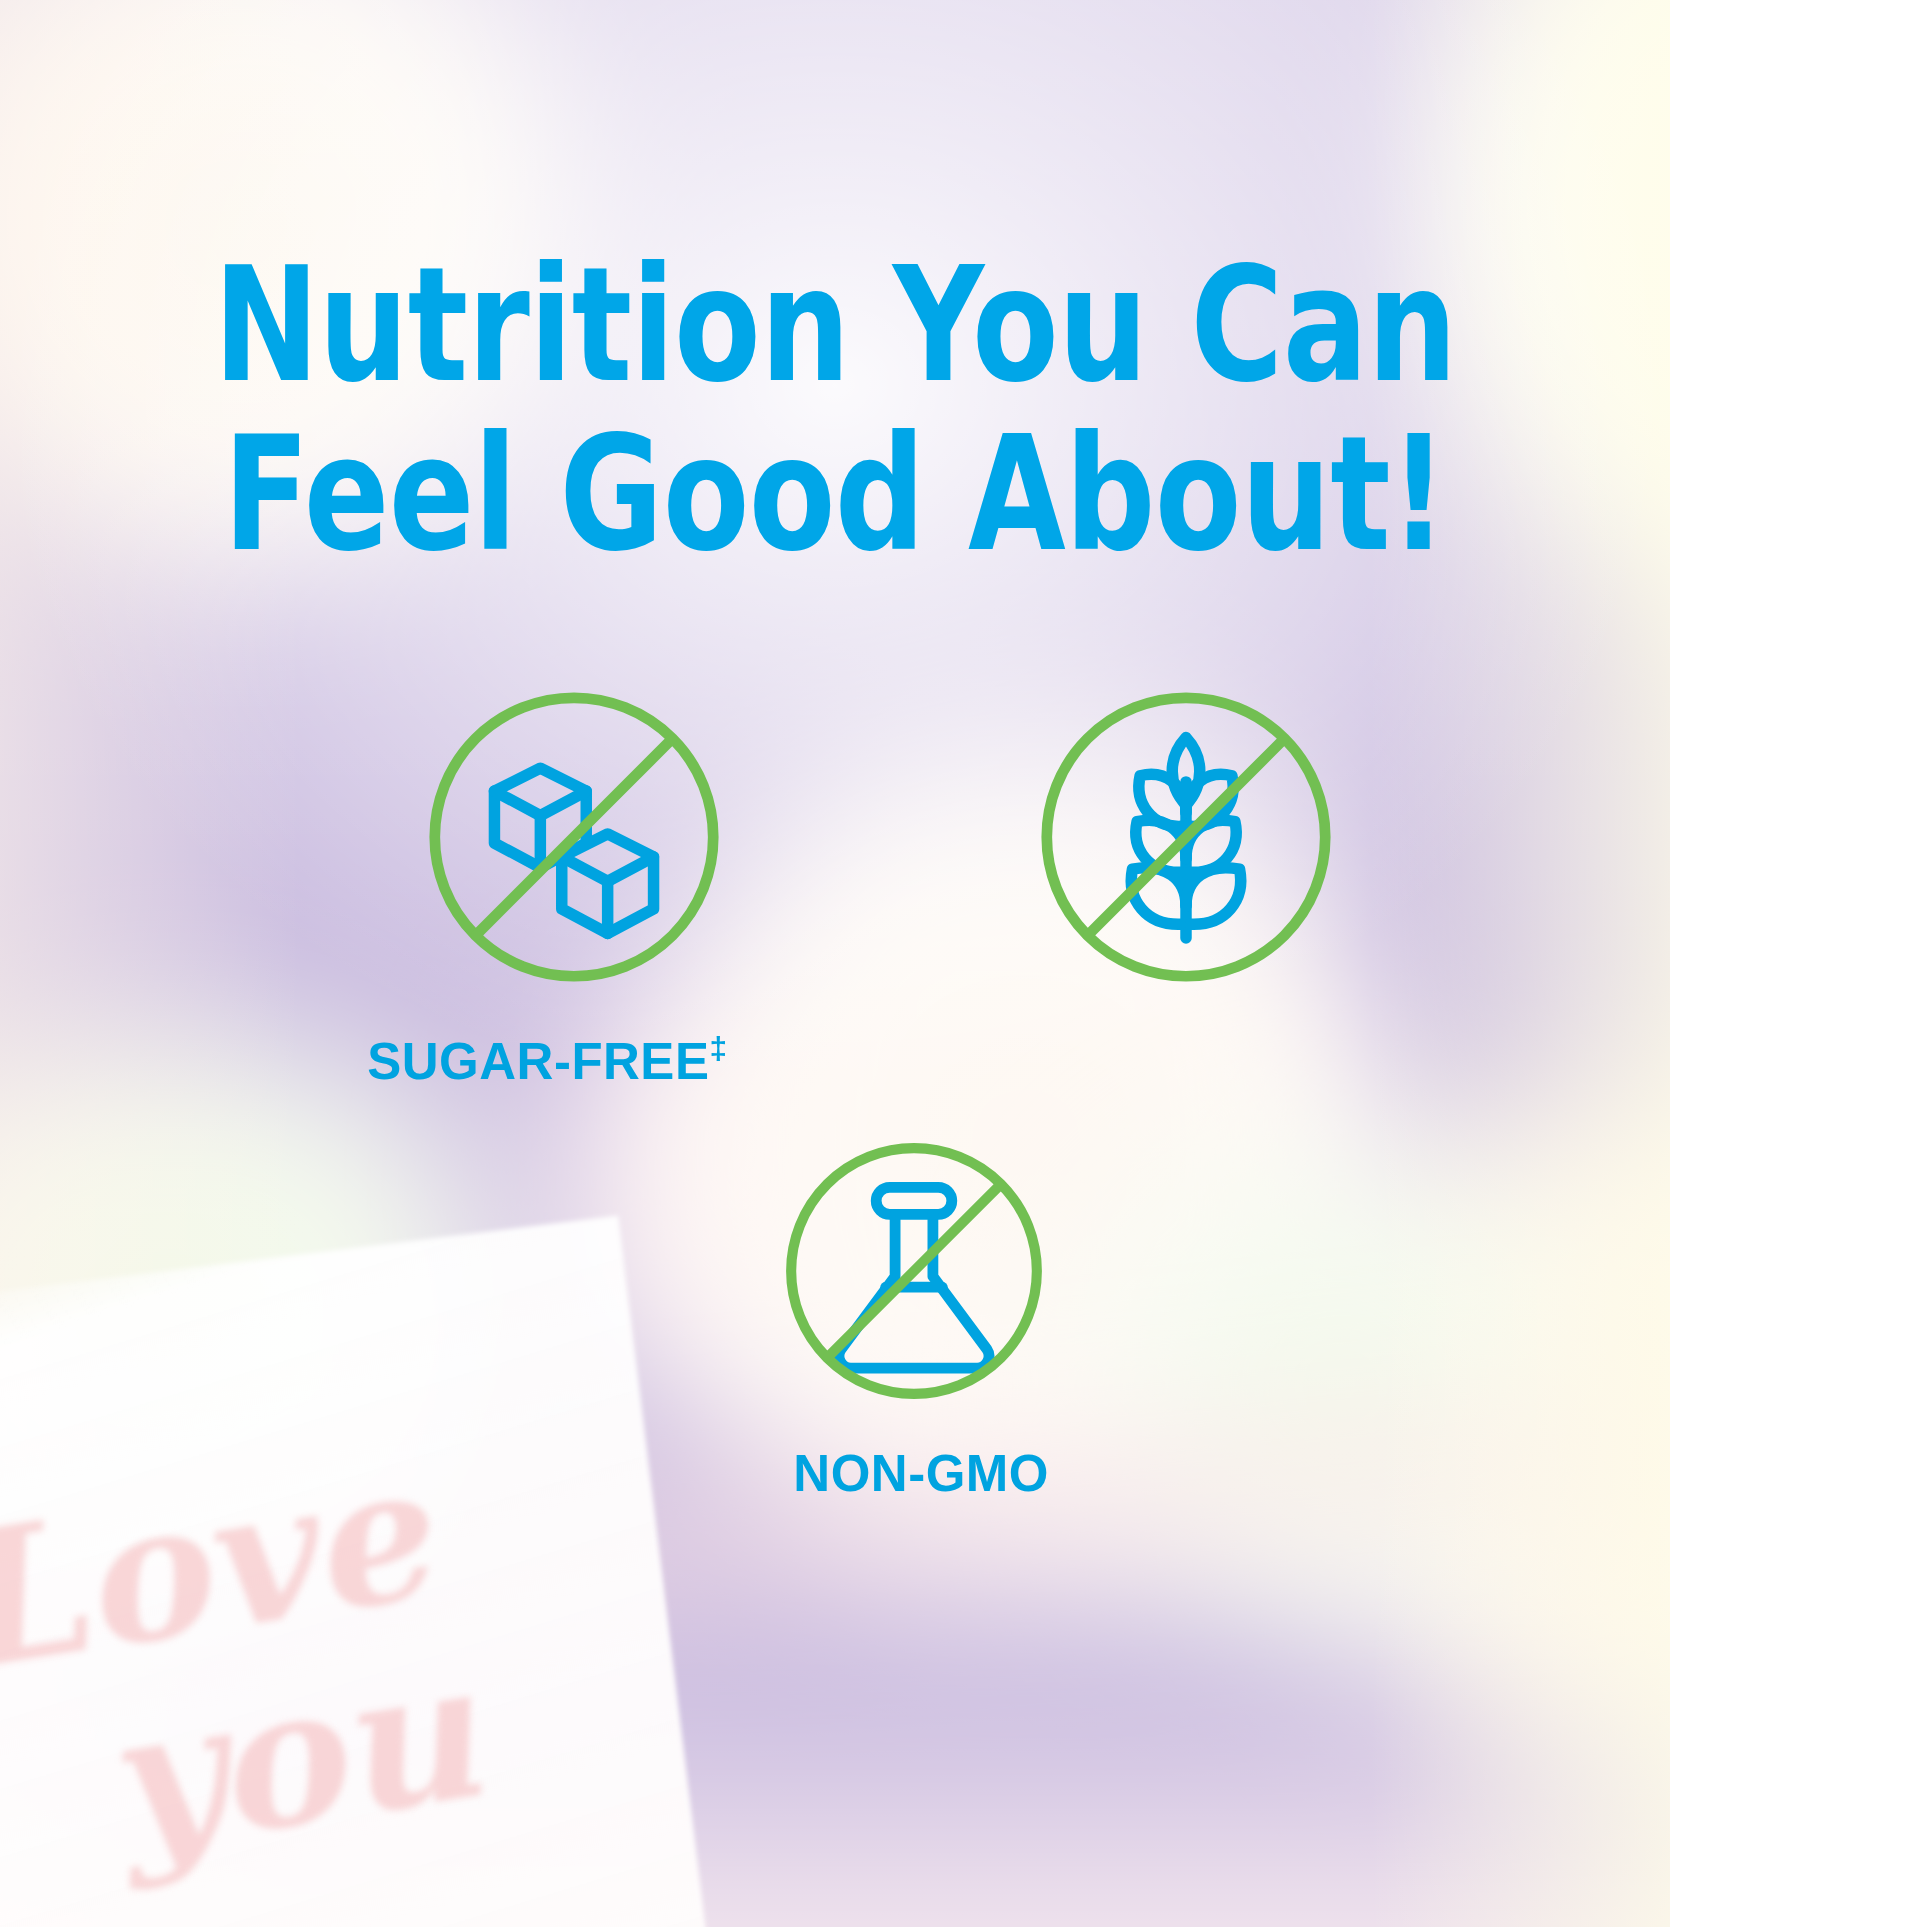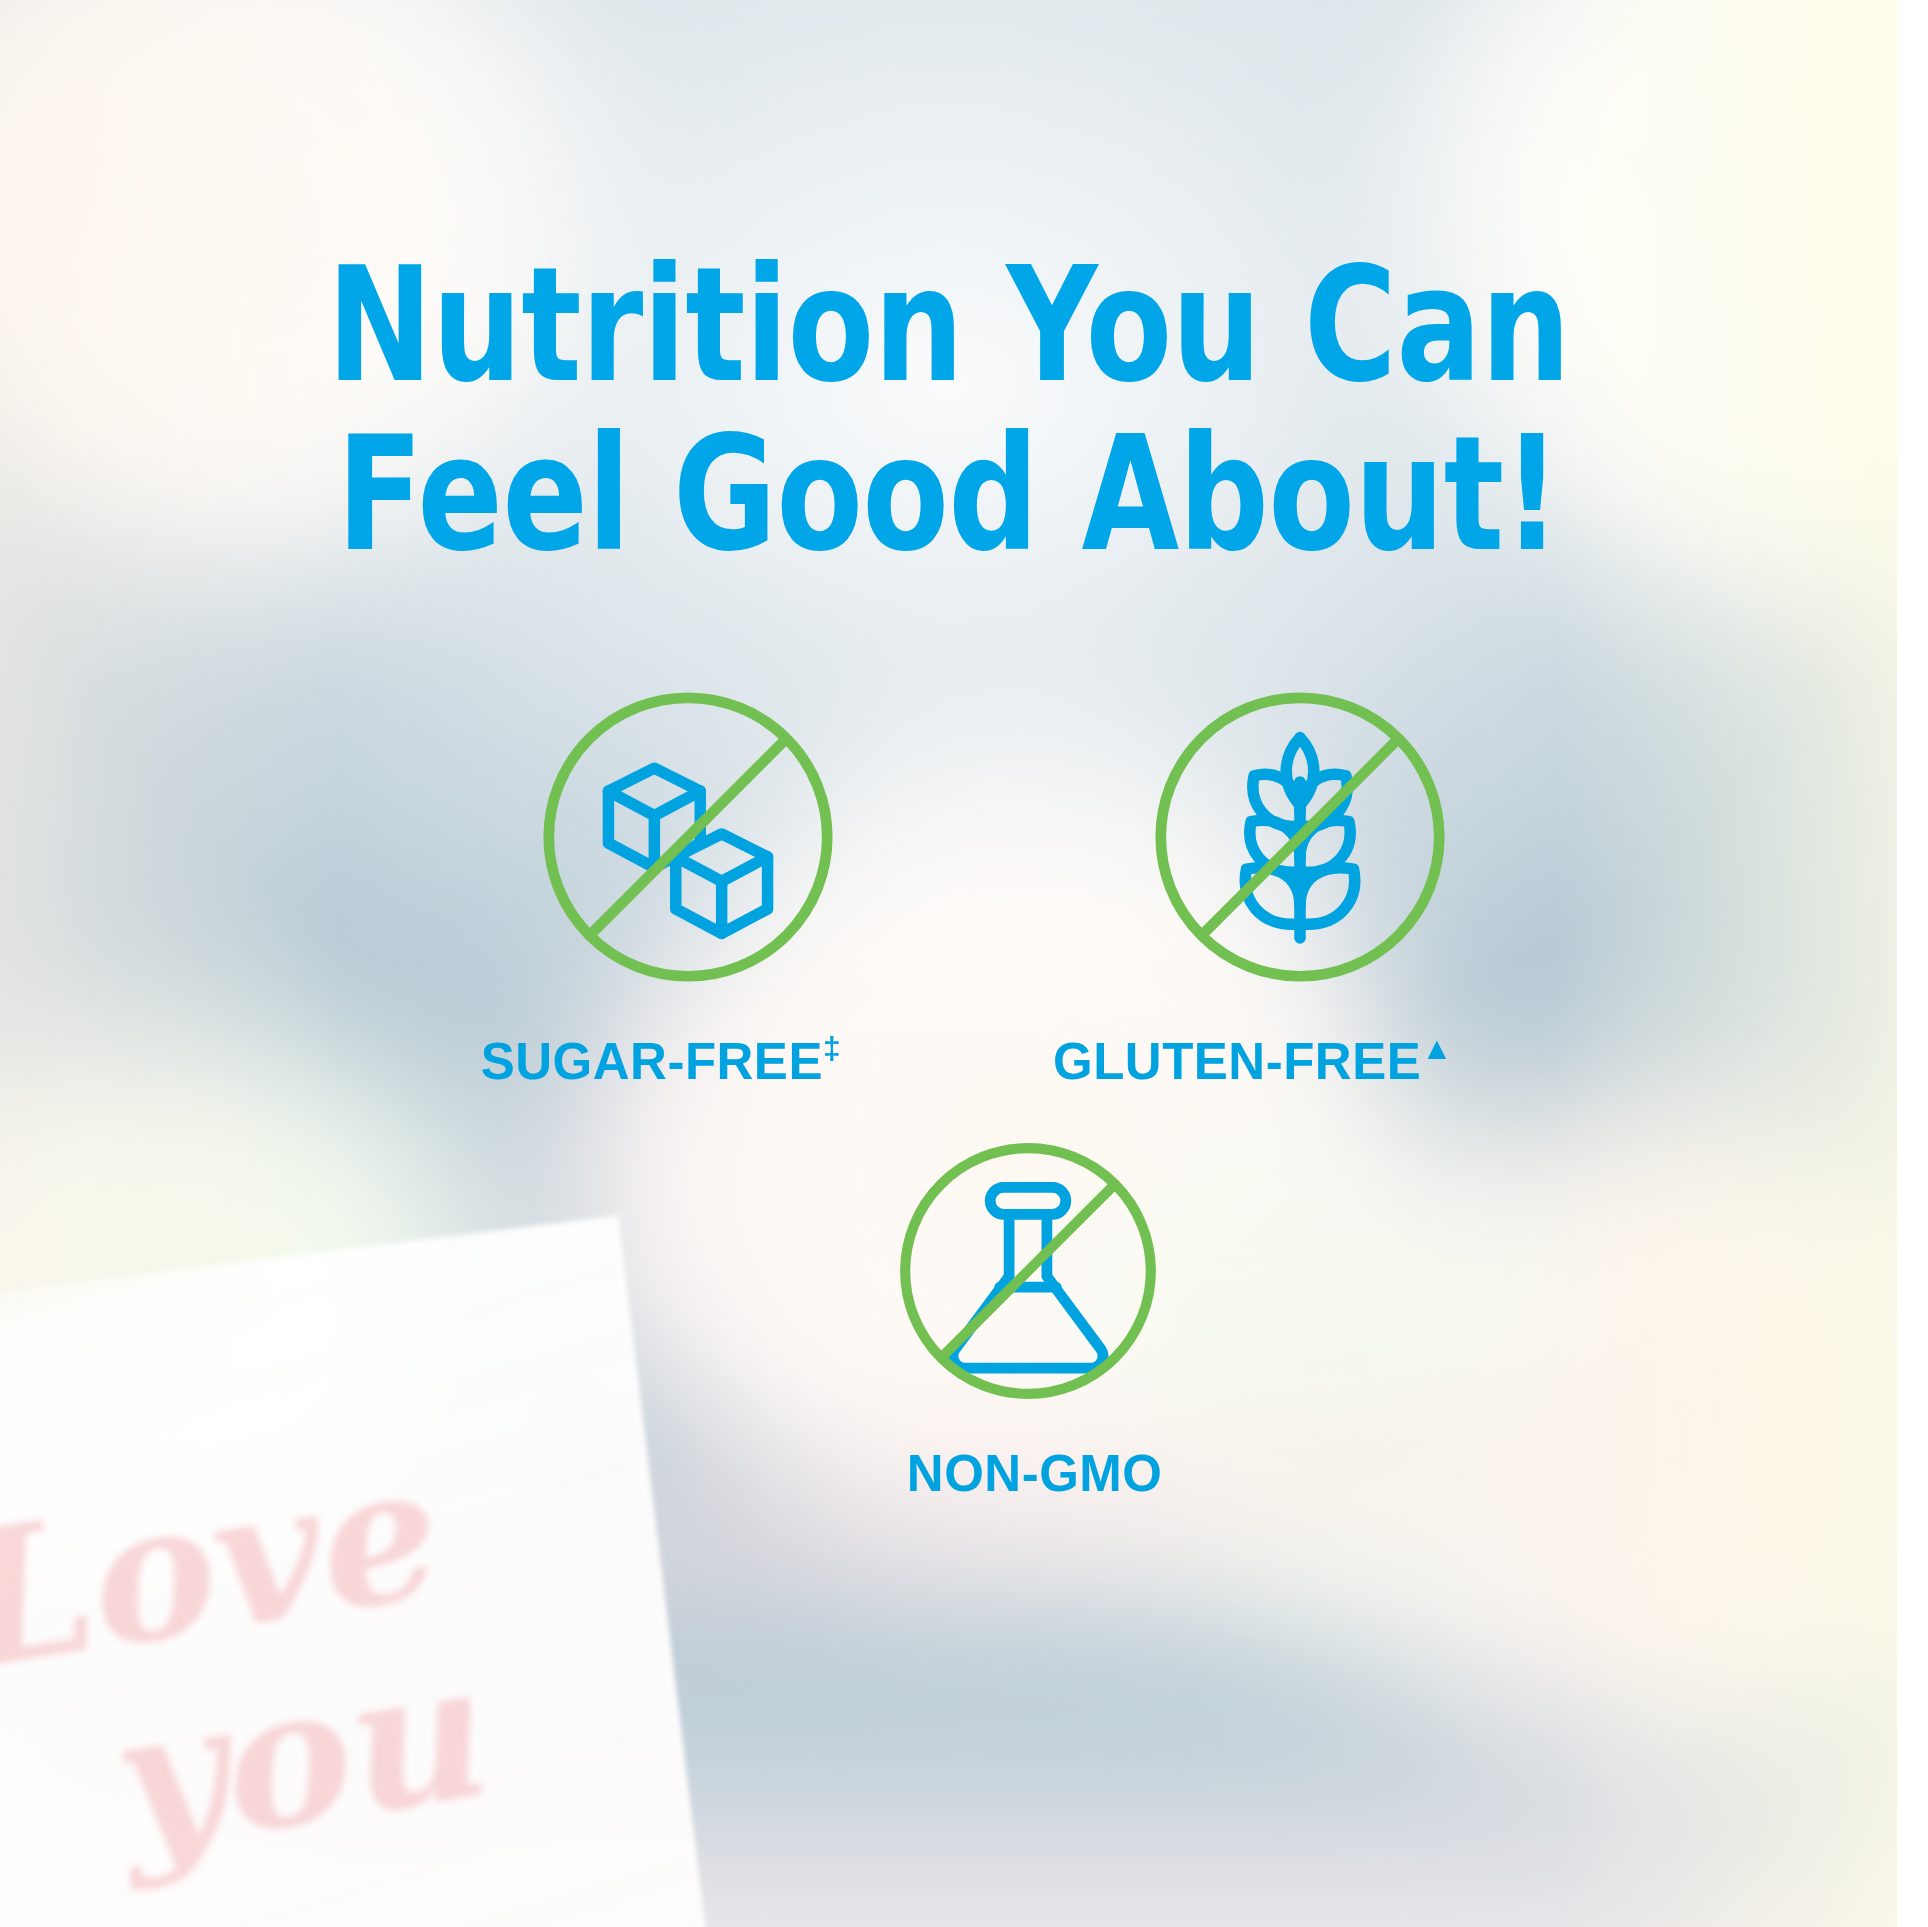--- a/index.html
+++ b/index.html
@@ -2,25 +2,25 @@
 <html style="font-size:14.4px"><head>
 <meta charset="utf-8">
 <style>
   html, body {
     margin: 0;
     padding: 0;
     background: #ffffff;
   }
   #stage {
     position: relative;
-    width: 1897px;
+    width: 1670px;
     height: 1928px;
     overflow: hidden;
     font-family: "Liberation Sans", sans-serif;
-    background: #0c4a6e;
+    background: #4c1d95;
   }
 
   
   #bg-photo {
     position: absolute;
     inset: 0;
     overflow: hidden;
     z-index: 0;
   }
   .blob {
@@ -228,23 +228,20 @@
 
               <path d="M100 145 C100 127 86 117 65 121 C61 141 74 158 97 157"></path>
               <path d="M100 145 C100 127 114 117 135 121 C139 141 126 158 103 157"></path>
             </g>
             <g fill="none" stroke="#72BF52" stroke-width="7" stroke-linecap="round">
               <circle cx="100" cy="100" r="91"></circle>
               <line x1="36" y1="164" x2="164" y2="36"></line>
             </g>
           </svg>
         </div>
-        <div class="badge-label">
-          <span>GLUTEN-FREE</span><span class="sup">▲</span>
-        </div>
       </div>
 
 
     </div>
 
     <div class="badge-row" id="row-2">
 
       <div class="badge">
         <div class="badge-mark">
           <svg viewBox="0 0 200 200">

